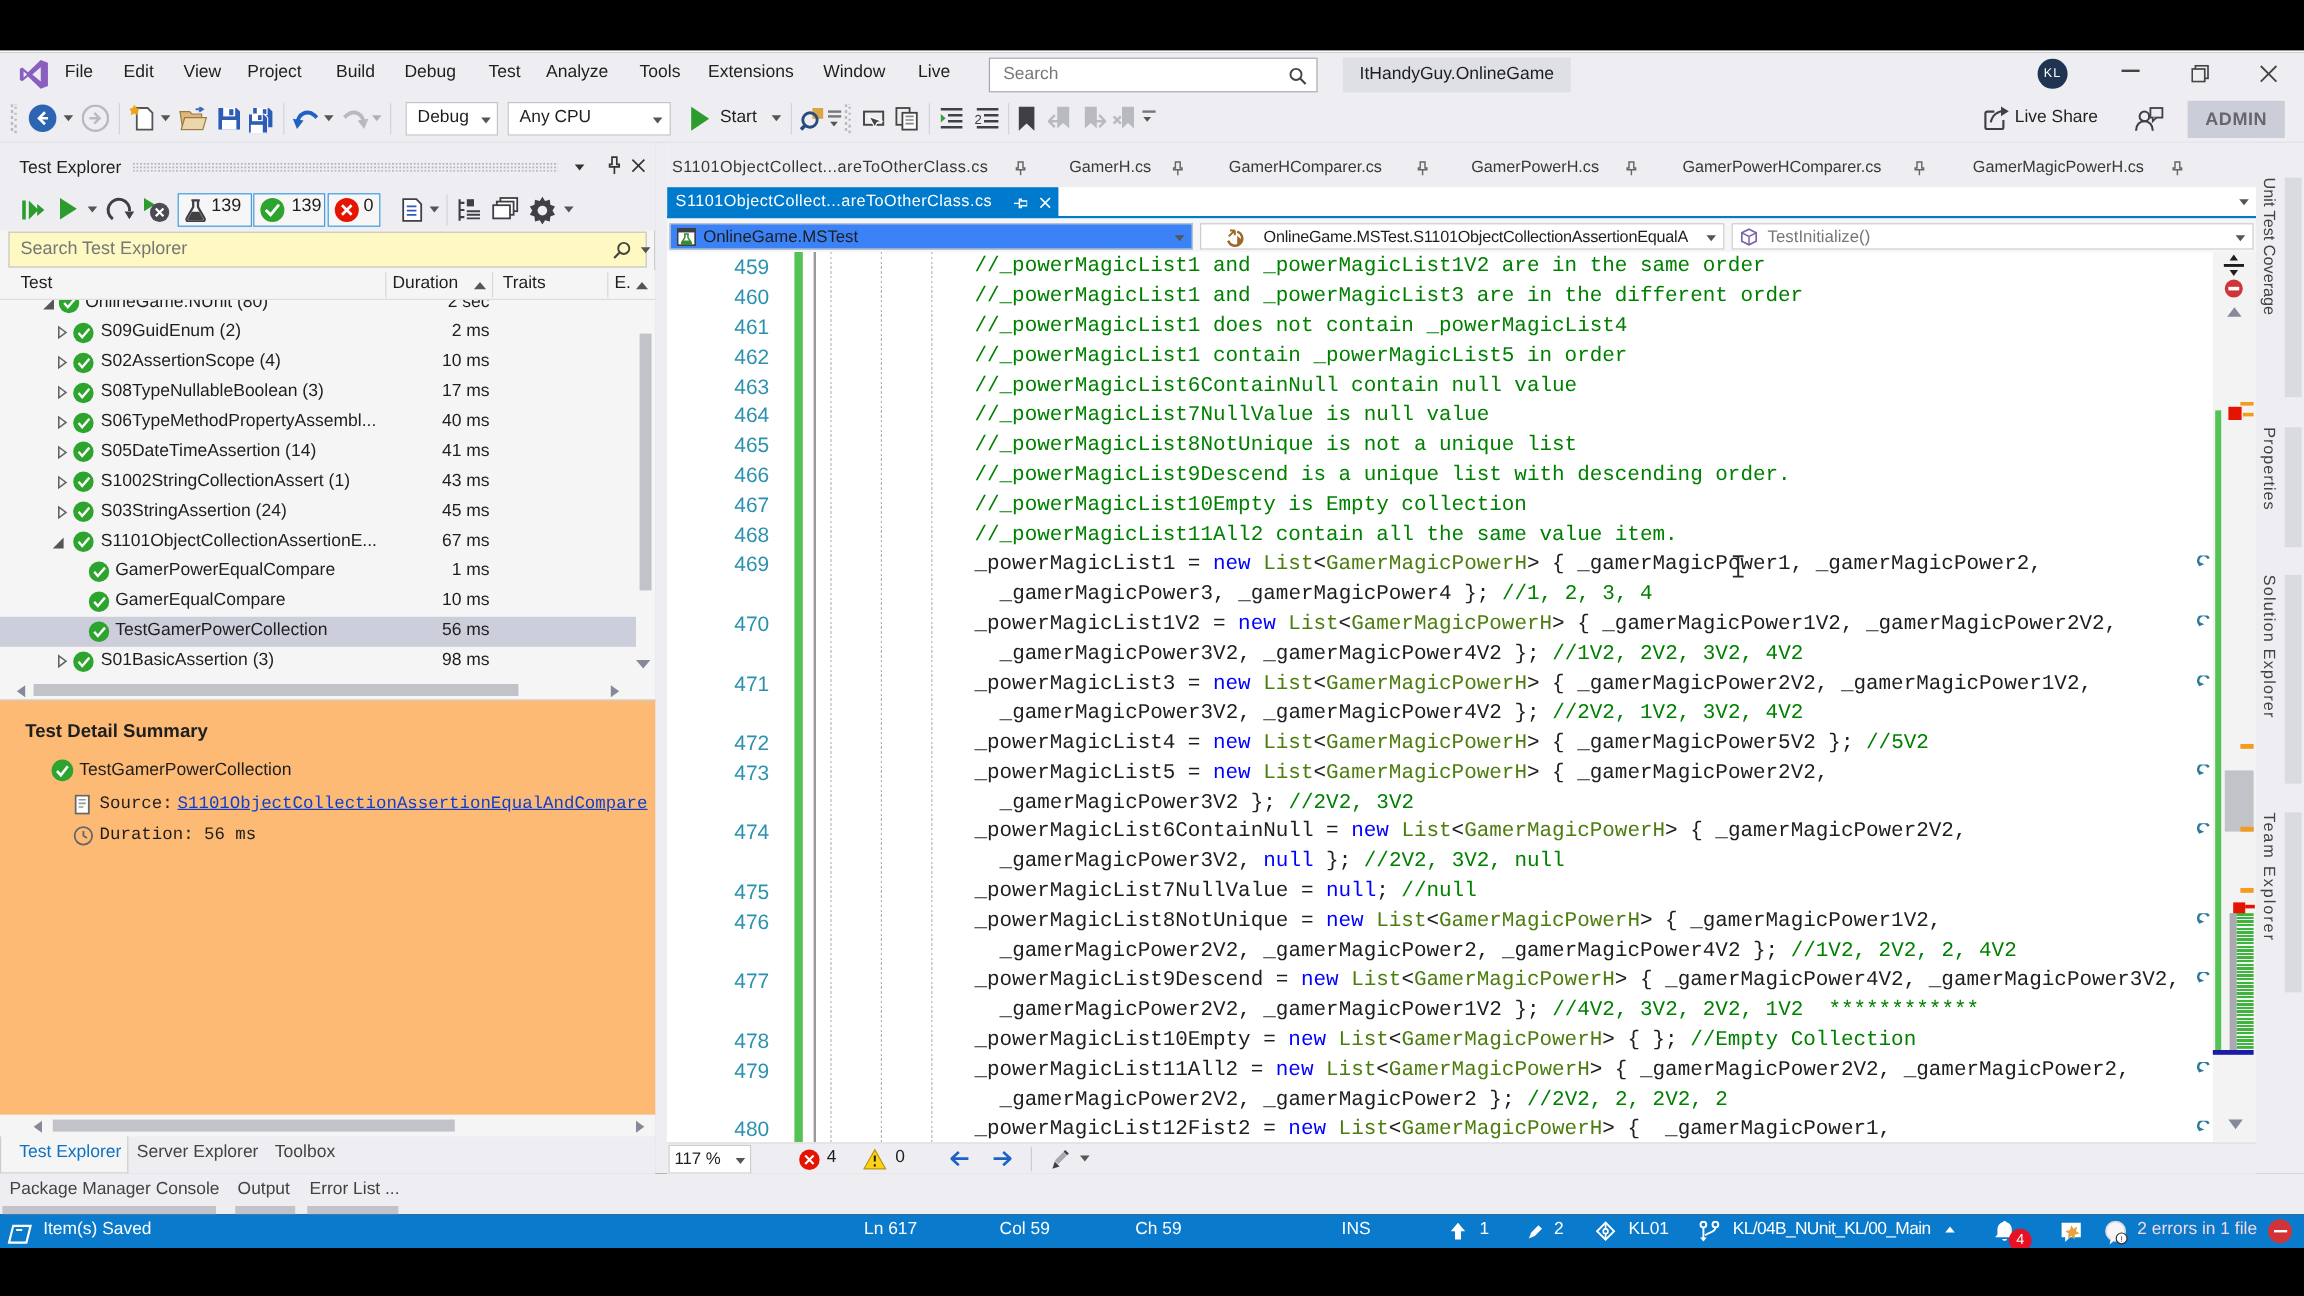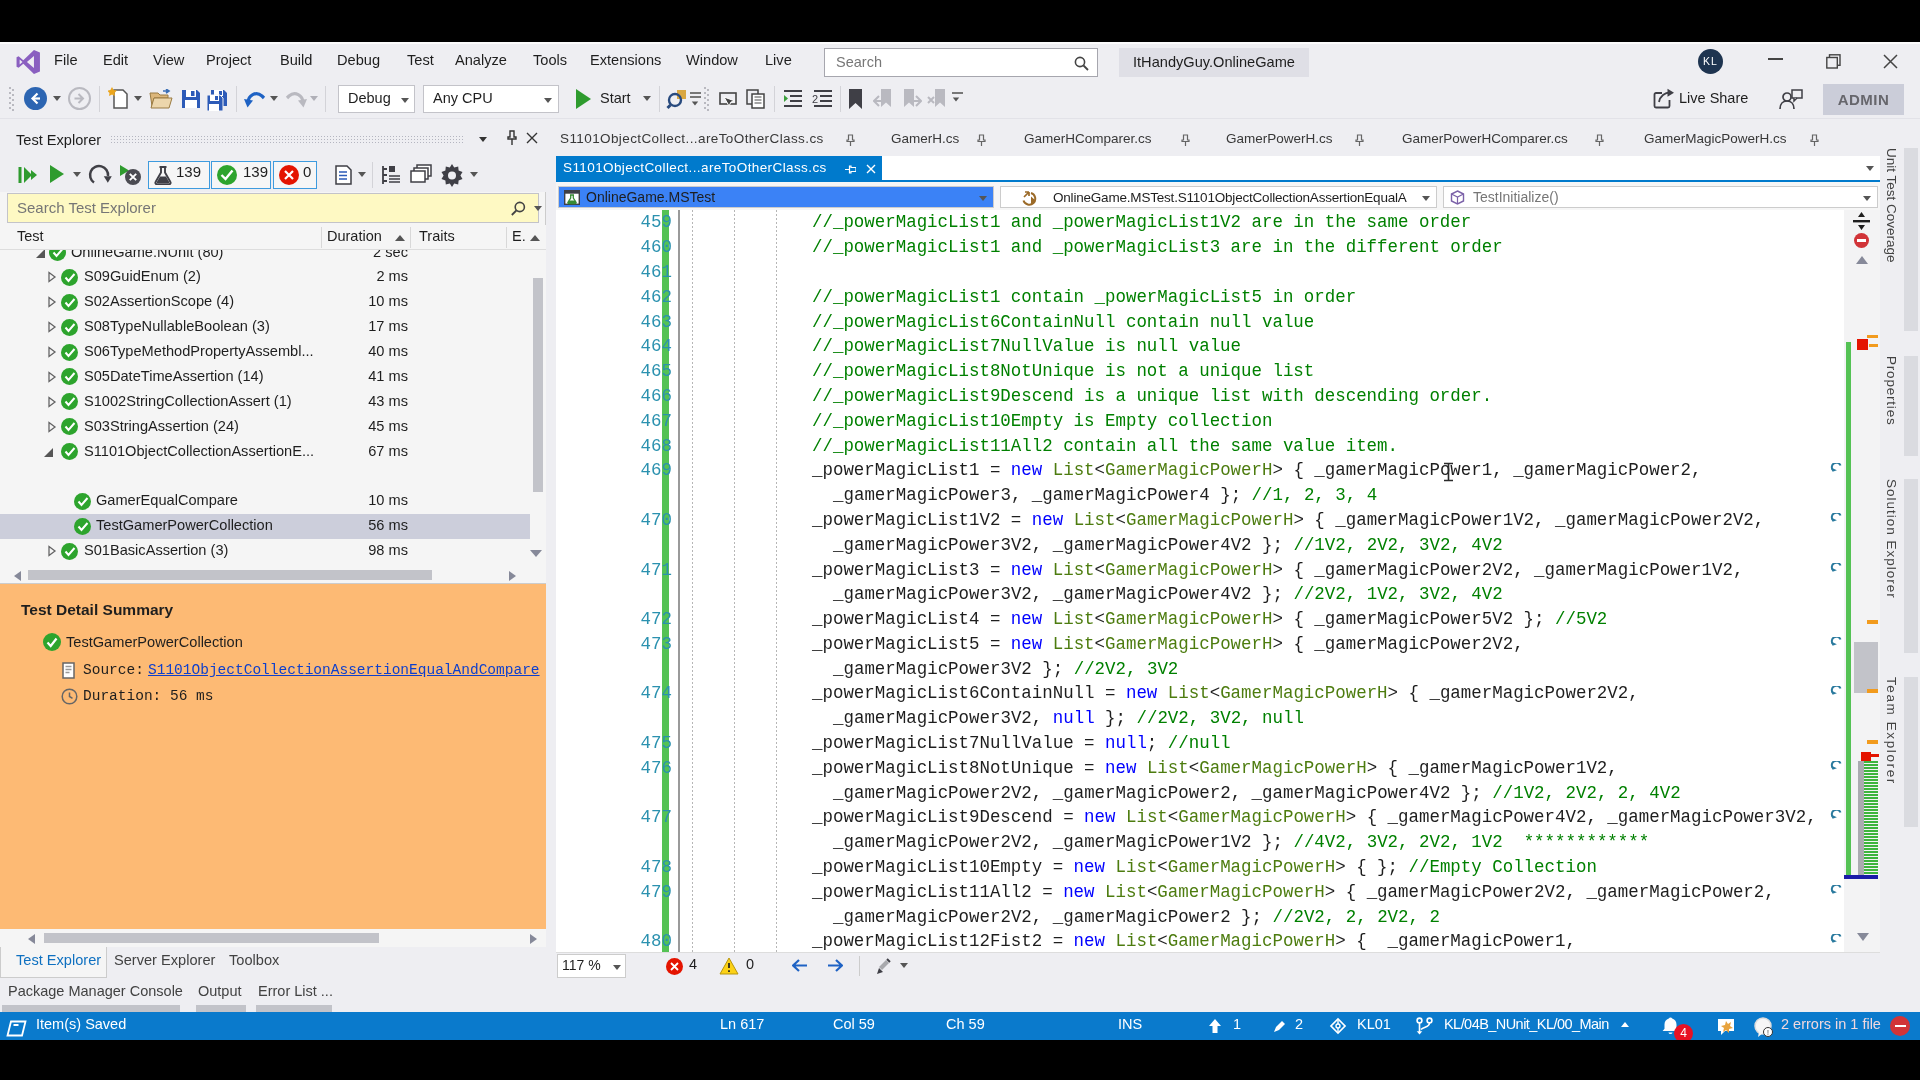--- a/index.html
+++ b/index.html
@@ -24,21 +24,21 @@
 .trow .dur{top:3px;left:300px;width:108px;text-align:right;font-size:14.6px;color:#1e1e1e}
 .trow .chk{top:3.5px;width:17px;height:17px;border-radius:50%;background:#2da42d}
 .trow .ck{top:7.5px}
 .exp2{top:8px;width:0;height:0;border-left:9px solid transparent;border-bottom:9px solid #565656}
 .exp{top:6px}
 .tab1{top:12px;font-size:13.5px;color:#383838;letter-spacing:0}
 .pin{top:15px}
 .ig{top:0;width:1px;height:742px;background:repeating-linear-gradient(to bottom,#b6b6b6 0 2px,transparent 2px 4px)}
 .crow{position:absolute;left:256px;height:24.79px;line-height:24.79px;font-family:"Liberation Mono",monospace;font-size:17.45px;white-space:pre;color:#1e1e1e}
 .crow2{left:277px}
-.lnum{position:absolute;left:45px;width:71px;text-align:right;height:24.79px;line-height:24.79px;font-family:Liberation Mono, monospace;font-size:17.45px;color:#2b91af}
+.lnum{position:absolute;left:14px;width:71px;text-align:right;height:24.79px;line-height:24.79px;font-family:Liberation Sans, sans-serif;font-size:17.45px;color:#2b91af}
 .rarr{position:absolute;left:1272px}
 </style>
 </head>
 <body>
 
 <div class="abs" style="left:0;top:0;width:1920px;height:42px;background:#000"></div>
 <div class="abs" style="left:0;top:42px;width:1920px;height:2px;background:#fbfbfc"></div>
 
 <div class="abs" id="titlebar">
  <svg class="abs" style="left:15px;top:5px" width="27" height="26" viewBox="0 0 100 100">
@@ -386,20 +386,28 @@
         </div>
    <div class="trow" style="top:189.5px">
           <div class="exp2 abs" style="left:44px"></div>
           <div class="chk abs" style="left:61px"></div>
           <svg class="ck abs" style="left:64px" width="12" height="10" viewBox="0 0 12 10">
             <path d="M1.5 4.5 l3 3.5 L10.5 1" fill="none" stroke="#fff" stroke-width="2"></path>
           </svg>
           <span class="lbl abs" style="left:84px">S1101ObjectCollectionAssertionE...</span>
           <span class="dur abs">67 ms</span>
         </div>
+   <div class="trow" style="top:214.4px">
+          <div class="chk abs" style="left:74px"></div>
+          <svg class="ck abs" style="left:77px" width="12" height="10" viewBox="0 0 12 10">
+            <path d="M1.5 4.5 l3 3.5 L10.5 1" fill="none" stroke="#fff" stroke-width="2"></path>
+          </svg>
+          <span class="lbl abs" style="left:96px">GamerPowerEqualCompare</span>
+          <span class="dur abs">1 ms</span>
+        </div>
    <div class="trow" style="top:239.3px">
           <div class="chk abs" style="left:74px"></div>
           <svg class="ck abs" style="left:77px" width="12" height="10" viewBox="0 0 12 10">
             <path d="M1.5 4.5 l3 3.5 L10.5 1" fill="none" stroke="#fff" stroke-width="2"></path>
           </svg>
           <span class="lbl abs" style="left:96px">GamerEqualCompare</span>
           <span class="dur abs">10 ms</span>
         </div>
    <div class="trow" style="top:264.2px;background:#cccedb;width:530px">
           <div class="chk abs" style="left:74px"></div>
@@ -541,20 +549,21 @@
    <div class="abs" style="left:106px;top:0;width:7px;height:742px;background:#54c254"></div>
    <div class="abs" style="left:122px;top:0;width:1.5px;height:742px;background:#9a9a9a"></div>
    <div class="abs ig" style="left:136px"></div>
    <div class="abs ig" style="left:178px"></div>
    <div class="abs ig" style="left:220px"></div>
    <div class="lnum" style="top:0.4px">459</div>
    <div class="crow" style="top:0.4px"><span class="g">//_powerMagicList1 and _powerMagicList1V2 are in the same order</span></div>
    <div class="lnum" style="top:25.2px">460</div>
    <div class="crow" style="top:25.2px"><span class="g">//_powerMagicList1 and _powerMagicList3 are in the different order</span></div>
    <div class="lnum" style="top:50.0px">461</div>
+   <div class="crow" style="top:50.0px"><span class="g">//_powerMagicList1 does not contain _powerMagicList4</span></div>
    <div class="lnum" style="top:74.8px">462</div>
    <div class="crow" style="top:74.8px"><span class="g">//_powerMagicList1 contain _powerMagicList5 in order</span></div>
    <div class="lnum" style="top:99.6px">463</div>
    <div class="crow" style="top:99.6px"><span class="g">//_powerMagicList6ContainNull contain null value</span></div>
    <div class="lnum" style="top:124.3px">464</div>
    <div class="crow" style="top:124.3px"><span class="g">//_powerMagicList7NullValue is null value</span></div>
    <div class="lnum" style="top:149.1px">465</div>
    <div class="crow" style="top:149.1px"><span class="g">//_powerMagicList8NotUnique is not a unique list</span></div>
    <div class="lnum" style="top:173.9px">466</div>
    <div class="crow" style="top:173.9px"><span class="g">//_powerMagicList9Descend is a unique list with descending order.</span></div>

